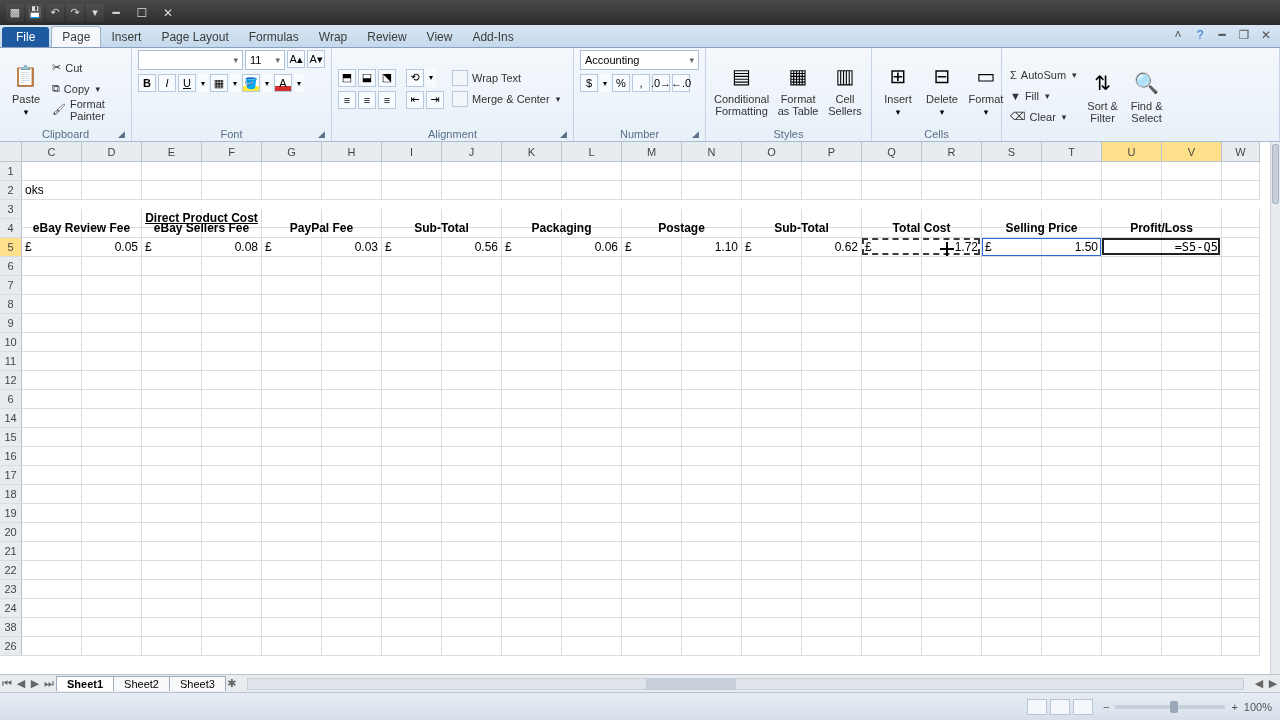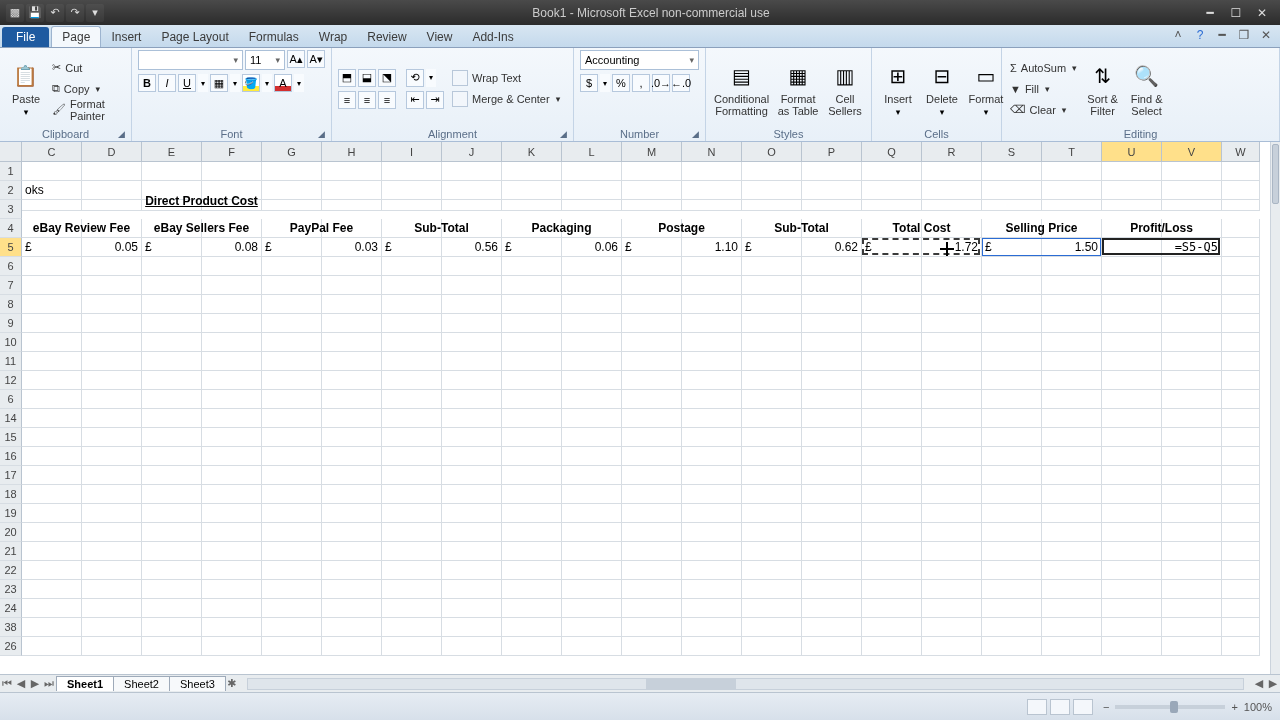--- a/index.html
+++ b/index.html
@@ -88,21 +88,20 @@
 <body>
 
 <div class="title-bar">
   <div class="qat">
     <span>▩</span>
     <span>💾</span>
     <span>↶</span>
     <span>↷</span>
     <span>▾</span>
   </div>
-  <div class="title-text">Book1 - Microsoft Excel non-commercial use</div>
   <div class="wincontrols">
     <span>━</span>
     <span>☐</span>
     <span>✕</span>
   </div>
 </div>
 
 <div class="tab-strip">
   <div class="file-tab">File</div>
   <div class="rtab active">Page</div>
@@ -301,21 +300,20 @@
           <div class="ic">⇅</div>
           <div class="tx" style="white-space:pre;">Sort &amp;
 Filter</div>
         </div>
       <div class="bigbtn">
           <div class="ic">🔍</div>
           <div class="tx" style="white-space:pre;">Find &amp;
 Select</div>
         </div>
     </div>
-    <div class="lbl"><span>Editing</span></div>
   </div>
 </div>
 
 <div class="sheet-area">
   <div class="corner"></div>
   <div class="colhdrs" id="colhdrs">
       <div class="colhdr" style="width: 60px;">C</div>
       <div class="colhdr" style="width: 60px;">D</div>
       <div class="colhdr" style="width: 60px;">E</div>
       <div class="colhdr" style="width: 60px;">F</div>
@@ -406,21 +404,21 @@
         <div class="cell" style="left: 780px; width: 60px;"></div>
         <div class="cell" style="left: 840px; width: 60px;"></div>
         <div class="cell" style="left: 900px; width: 60px;"></div>
         <div class="cell" style="left: 960px; width: 60px;"></div>
         <div class="cell" style="left: 1020px; width: 60px;"></div>
         <div class="cell" style="left: 1080px; width: 60px;"></div>
         <div class="cell" style="left: 1140px; width: 60px;"></div>
         <div class="cell" style="left: 1200px; width: 38px;"></div>
         <div class="cell " style="left: 0px; width: 60px;">oks</div>
       </div>
-      <div class="row" style="top: 30px; padding-left: 8px;">
+      <div class="row" style="top: 47px; padding-left: 8px;">
         <div class="cell" style="left: 0px; width: 60px;"></div>
         <div class="cell" style="left: 60px; width: 60px;"></div>
         <div class="cell" style="left: 120px; width: 60px;"></div>
         <div class="cell" style="left: 180px; width: 60px;"></div>
         <div class="cell" style="left: 240px; width: 60px;"></div>
         <div class="cell" style="left: 300px; width: 60px;"></div>
         <div class="cell" style="left: 360px; width: 60px;"></div>
         <div class="cell" style="left: 420px; width: 60px;"></div>
         <div class="cell" style="left: 480px; width: 60px;"></div>
         <div class="cell" style="left: 540px; width: 60px;"></div>

